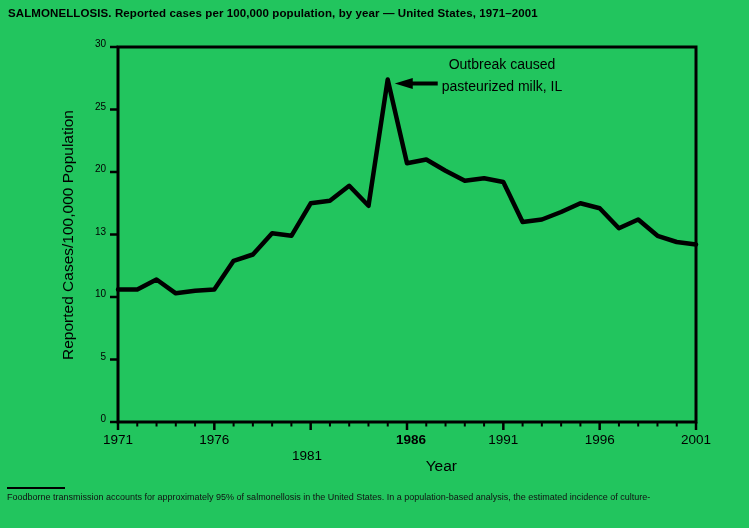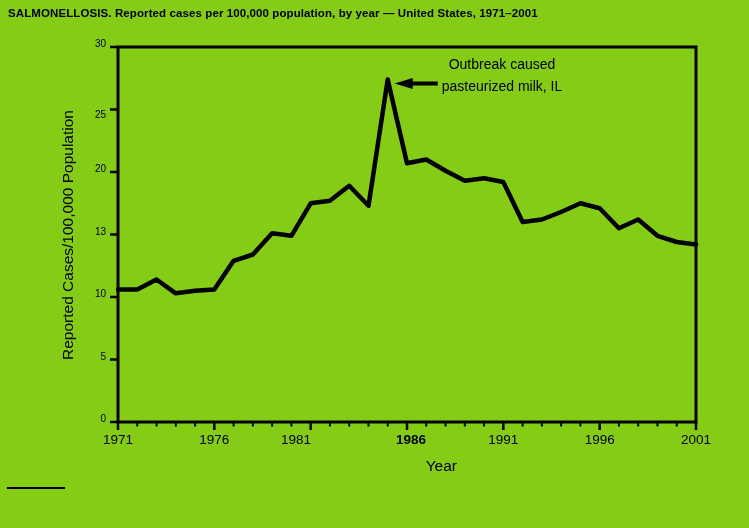--- a/index.html
+++ b/index.html
@@ -5,21 +5,21 @@
   * { margin: 0; padding: 0; box-sizing: border-box; }
   html, body { background: #ffffff; }
   body {
     font-family: "Liberation Sans", "DejaVu Sans", sans-serif;
     color: #000;
   }
   .canvas {
     position: relative;
     width: 749px;
     height: 528px;
-    background: #84cc16;
+    background: #22c55e;
     overflow: hidden;
   }
   .fig-title {
     position: absolute;
     left: 8px;
     top: 7px;
     width: 720px;
     font-size: 11.5px;
     font-weight: bold;
     letter-spacing: 0.1px;
@@ -142,41 +142,42 @@
       <line x1="110" y1="109.5" x2="118" y2="109.5" stroke="#000" stroke-width="2.5"></line>
       <line x1="110" y1="47" x2="118" y2="47" stroke="#000" stroke-width="2.5"></line>
       <polyline points="118.0,289.5 137.3,289.5 156.5,279.5 175.8,293.3 195.1,290.8 214.3,289.5 233.6,260.8 252.9,254.5 272.1,233.3 291.4,235.8 310.7,203.3 329.9,200.8 349.2,185.8 368.5,205.8 387.7,79.5 407.0,163.3 426.3,159.5 445.5,170.7 464.8,180.8 484.1,178.3 503.3,182.0 522.6,222.0 541.9,219.5 561.1,212.0 580.4,203.3 599.7,208.2 618.9,228.3 638.2,219.5 657.5,235.8 676.7,242.0 696.0,244.5" fill="none" stroke="#000000" stroke-width="4.5" stroke-linejoin="round" stroke-linecap="round"></polyline>
       <line x1="409.73333333333335" y1="83.5" x2="437.73333333333335" y2="83.5" stroke="#000" stroke-width="4"></line>
       <polygon points="394.73333333333335,83.5 412.73333333333335,78 412.73333333333335,89" fill="#000"></polygon>
     </svg>
 
   <div>
       <div class="xtick" style="left: 93px;">1971</div>
       <div class="xtick" style="left: 189.333px;">1976</div>
-      <div class="xtick" style="left: 271px;">1981</div>
+      <div class="xtick" style="left: 282px; margin-top: 16px;">1981</div>
       <div class="xtick" style="left: 386px; font-weight: bold;">1986</div>
       <div class="xtick" style="left: 478.333px;">1991</div>
       <div class="xtick" style="left: 574.667px; text-align: center;">1996</div>
       <div class="xtick" style="left: 671px;">2001</div>
       <div class="ytick" style="top: 413px;">0</div>
       <div class="ytick" style="top: 350.5px;">5</div>
       <div class="ytick" style="top: 288px;">10</div>
       <div class="ytick" style="top: 225.5px;">13</div>
       <div class="ytick" style="top: 163px;">20</div>
-      <div class="ytick" style="top: 100.5px; margin-top: 8px;">25</div>
+      <div class="ytick" style="top: 100.5px;">25</div>
       <div class="ytick" style="top: 38px;">30</div>
     </div>
 
   <div class="ylabel">Reported Cases/100,000 Population</div>
 
   <div class="xlabel">Year</div>
 
   <div class="annotation">
     <span>Outbreak caused</span>
     <span>pasteurized milk, IL</span>
   </div>
 
   <div class="foot-rule"></div>
 
   <div class="footnote">
+    <span>Foodborne transmission accounts for approximately 95% of salmonellosis in the United States. In a population-based analysis, the estimated incidence of culture-</span>
   </div>
 
 </div>
 
 </body></html>

